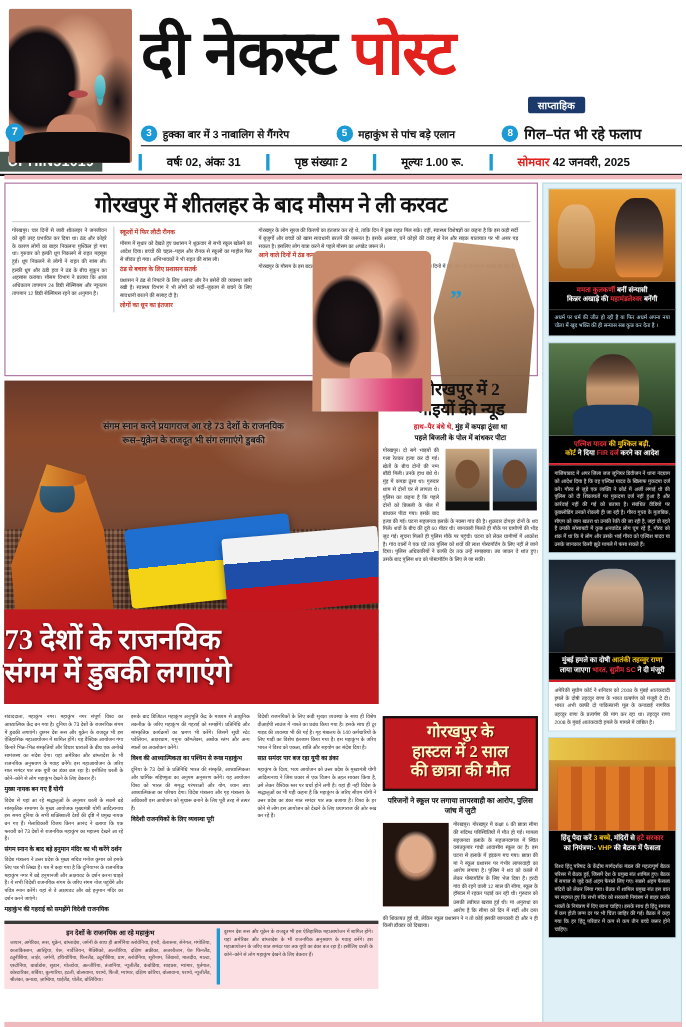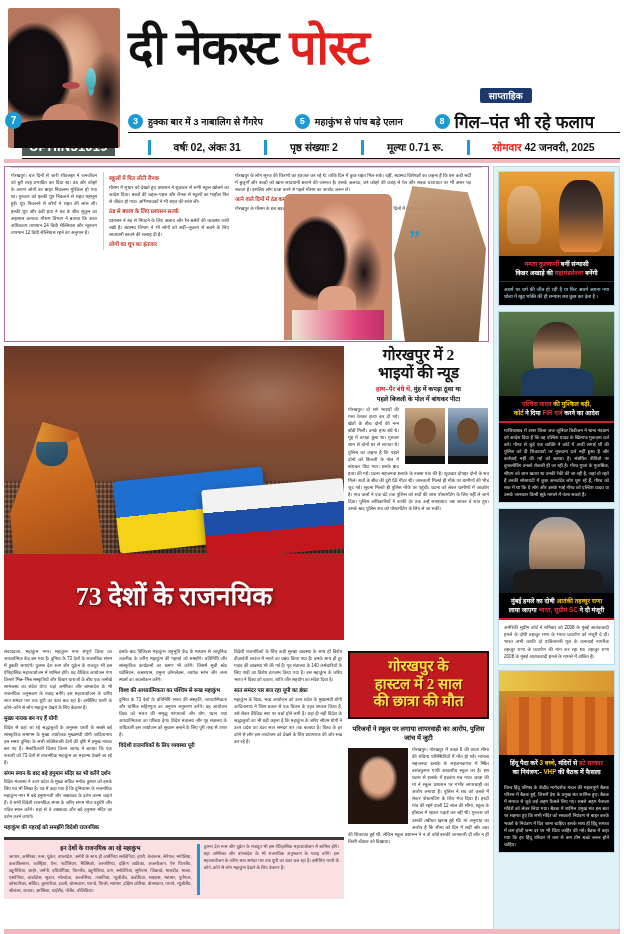--- a/index.html
+++ b/index.html
@@ -24,22 +24,22 @@
     background:radial-gradient(ellipse 54px 70px at 24% 46%, #1b1417 0%, #120d10 60%, rgba(10,8,9,0) 72%),
                radial-gradient(ellipse 30px 60px at 88% 60%, #171114 0%, rgba(20,14,17,0) 70%);}
   .mp-neck{position:absolute;left:34px;top:96px;width:46px;height:44px;background:#c9866b;border-radius:40% 40% 10% 10%;}
   .mp-top{position:absolute;left:6px;top:112px;width:104px;height:30px;background:#100c0e;border-radius:30% 30% 0 0;}
   .mp-ear{position:absolute;left:78px;top:60px;width:10px;height:22px;border-radius:50%;
     background:linear-gradient(180deg,#7fd4d8,#3aa7b5);box-shadow:0 8px 0 -2px #49b6c2;}
   .mp-lip{position:absolute;left:54px;top:74px;width:18px;height:7px;border-radius:50%;background:#b2494b;}
 
   .mast-title{position:absolute;left:128px;top:4px;right:6px;height:96px;}
   .mast-title .logo{
-    font-family:Liberation Serif, serif;
-    font-weight:bold;font-size:48px;line-height:88px;letter-spacing:-1px;
+    font-family:Liberation Sans, sans-serif;
+    font-weight:bold;font-size:56px;line-height:88px;letter-spacing:-1px;
     white-space:nowrap;
   }
   .logo .blk{color:#111;}
   .logo .red{color:#e2211c;}
   .saptahik{
     position:absolute;right:86px;top:84px;
     background:#1b3a6b;color:#fff;font-size:9px;font-weight:bold;
     padding:1px 9px;border-radius:2px;letter-spacing:.3px;
   }
 
@@ -54,26 +54,26 @@
     position:absolute;left:128px;top:110px;right:4px;height:22px;
     display:flex;align-items:center;gap:6px;
     border-bottom:1.6px solid #111;
   }
   .teaser{display:flex;align-items:center;gap:5px;}
   .teaser .num{
     width:15px;height:15px;border-radius:50%;background:#1b9ad6;color:#fff;
     font-size:9px;font-weight:bold;display:flex;align-items:center;justify-content:center;flex:0 0 auto;
   }
   .teaser .tx{font-size:9.5px;font-weight:bold;color:#111;white-space:nowrap;}
-  .teaser.big .tx{font-size:17px;}
+  .teaser.big .tx{font-size:13px;}
   .teaser-sp{flex:1;}
 
   
   .infobar{
-    position:absolute;left:22px;top:136px;right:4px;height:22px;
+    position:absolute;left:0;top:136px;right:4px;height:22px;
     display:flex;align-items:center;gap:14px;
     border-bottom:2.4px solid #111;
   }
   .regno{
     background:#4b5a52;color:#fff;font-size:13px;font-weight:bold;
     padding:1px 7px 2px;letter-spacing:.2px;margin-right:10px;
     font-family:"Liberation Sans",sans-serif;
   }
   .ibsep{width:3px;height:15px;background:#1b9ad6;margin:0 9px;flex:0 0 auto;}
   .ibitem{font-size:10.5px;font-weight:bold;color:#111;white-space:nowrap;}
@@ -149,21 +149,21 @@
     font-family:"Liberation Serif",serif;font-weight:bold;font-size:19px;color:#111;
     text-shadow:0 0 5px rgba(255,255,255,.95),0 0 12px rgba(255,255,255,.9);
   }
   .feat-sub{
     position:absolute;left:10px;right:6px;top:36px;text-align:center;
     font-weight:bold;font-size:8.2px;line-height:1.55;color:#1a1a1a;
     text-shadow:0 0 4px rgba(255,255,255,.9);
   }
   .feat-banner{
     position:absolute;left:0;right:0;bottom:0;height:86px;background:#c01a20;
-    display:flex;flex-direction:column;align-items:center;justify-content:center;gap:1px;
+    display:flex;flex-direction:column;justify-content:center;gap:1px;
   }
   .feat-banner div{
     color:#fff;font-family:"Liberation Serif",serif;font-weight:bold;font-size:26px;line-height:1.08;
     text-shadow:1px 1px 0 #7a0d12,-1px 1px 0 #7a0d12,2px 2px 4px rgba(0,0,0,.4);white-space:nowrap;
   }
 
   
   .story2{position:absolute;left:344px;top:180px;width:141px;}
   .s2-head{
     font-family:"Liberation Serif",serif;font-weight:bold;font-size:15.5px;line-height:1.14;
@@ -179,21 +179,21 @@
   .s2-ph .f{position:absolute;left:9px;top:10px;width:22px;height:26px;border-radius:50%;background:#7a5337;}
   .s2-ph.b .f{background:#6b4a31;}
   .s2-ph .cap{position:absolute;left:0;right:0;bottom:0;height:8px;background:#111;}
 
   
   .story3{position:absolute;left:344px;top:485px;width:141px;}
   .s3-banner{
     background:#c01a20;border:2px solid #111;padding:5px 4px 6px;text-align:center;
   }
   .s3-banner div{
-    color:#fde047;font-family:"Liberation Serif",serif;font-weight:bold;font-size:15px;line-height:1.18;
+    color:#fef9c3;font-family:"Liberation Serif",serif;font-weight:bold;font-size:15px;line-height:1.18;
     text-shadow:1px 1px 0 #6d0d10;
   }
   .s3-sub{font-size:6.6px;font-weight:bold;text-align:center;line-height:1.4;margin:5px 2px 3px;color:#111;}
   .s3-body{font-size:4.6px;line-height:1.55;text-align:justify;color:#2a2a2a;}
   .s3-photo{float:left;width:60px;height:76px;margin:2px 4px 2px 0;
     background:linear-gradient(180deg,#f0d3bd 0%,#d9a486 40%,#8d5d45 100%);position:relative;overflow:hidden;}
   .s3-photo .f{position:absolute;left:16px;top:12px;width:28px;height:34px;border-radius:50%;background:#e0ab8b;}
   .s3-photo .h{position:absolute;inset:0;background:radial-gradient(ellipse 34px 40px at 50% 40%, rgba(30,18,14,0) 44%, #22150f 58%);}
 
   
@@ -279,33 +279,34 @@
       <div class="teaser-sp"></div>
     </div>
 
     <div class="infobar">
       <span class="regno">UPHIN51019</span>
       <span class="ibsep"></span>
       <span class="ibitem">वर्षः 02, अंकः 31</span>
       <span class="ibsep"></span>
       <span class="ibitem">पृष्ठ संख्याः 2</span>
       <span class="ibsep"></span>
-      <span class="ibitem">मूल्यः 0.71 रू.</span>
+      <span class="ibitem">मूल्यः 1.00 रू.</span>
       <span class="ibsep"></span>
       <span class="ibitem"><span class="red">सोमवार</span> <span>42 जनवरी, 2025</span></span>
     </div>
 
     <div class="pinkrule"></div>
   </div>
 
   <div class="body-area">
 
     <div class="col-main">
 
       <div class="story1">
+        <div class="s1-head">गोरखपुर में शीतलहर के बाद मौसम ने ली करवट</div>
         <div class="s1-rule"></div>
         <div class="s1-cols">
 
           <div class="s1-c c1">गोरखपुर। चार दिनों से जारी शीतलहर ने जनजीवन को बुरी तरह प्रभावित कर दिया था। ठंड और कोहरे के कारण लोगों का बाहर निकलना मुश्किल हो गया था। गुरुवार को हल्की धूप निकलने से राहत महसूस हुई। धूप निकलने से लोगों ने राहत की सांस ली। हल्की धूप और ठंडी हवा ने ठंड के बीच सुकून का अहसास कराया। मौसम विभाग ने बताया कि आज अधिकतम तापमान 24 डिग्री सेल्सियस और न्यूनतम तापमान 12 डिग्री सेल्सियस रहने का अनुमान है।</div>
 
           <div class="s1-c c2">
             <span class="s1-sub">स्कूलों में फिर लौटी रौनक</span>
             <span>मौसम में सुधार को देखते हुए प्रशासन ने शुक्रवार से सभी स्कूल खोलने का आदेश दिया। बच्चों की चहल–पहल और रौनक से स्कूलों का माहौल फिर से जीवंत हो गया। अभिभावकों ने भी राहत की सांस ली।</span>
             <span class="s1-sub">ठंड से बचाव के लिए प्रशासन सतर्क</span>
             <span>प्रशासन ने ठंड से निपटने के लिए अलाव और रैन बसेरों की व्यवस्था जारी रखी है। स्वास्थ्य विभाग ने भी लोगों को सर्दी–जुकाम से बचने के लिए सावधानी बरतने की सलाह दी है।</span>
@@ -332,23 +333,26 @@
         <div class="feat-img">
           <div class="feat-crowd"></div>
           <div class="sadhu">
             <div class="face"></div>
             <div class="turban"></div>
           </div>
           <div class="flag-ua"></div>
           <div class="flag-ru"></div>
         </div>
         <div class="feat-sub">
+          <div>संगम स्नान करने प्रयागराज आ रहे 73 देशों के राजनयिक</div>
+          <div>रूस–यूक्रेन के राजदूत भी संग लगाएंगे डुबकी</div>
         </div>
         <div class="feat-banner">
           <div>73 देशों के राजनयिक</div>
+          <div>संगम में डुबकी लगाएंगे</div>
         </div>
       </div>
 
       <div class="story2">
         <div class="s2-head">
           <div>गोरखपुर में 2</div>
           <div>भाइयों की न्यूड</div>
         </div>
         <div class="s2-kick">
           <span class="r">हाथ–पैर बंधे थे,</span><span> मुंह में कपड़ा ठूंसा था</span>

